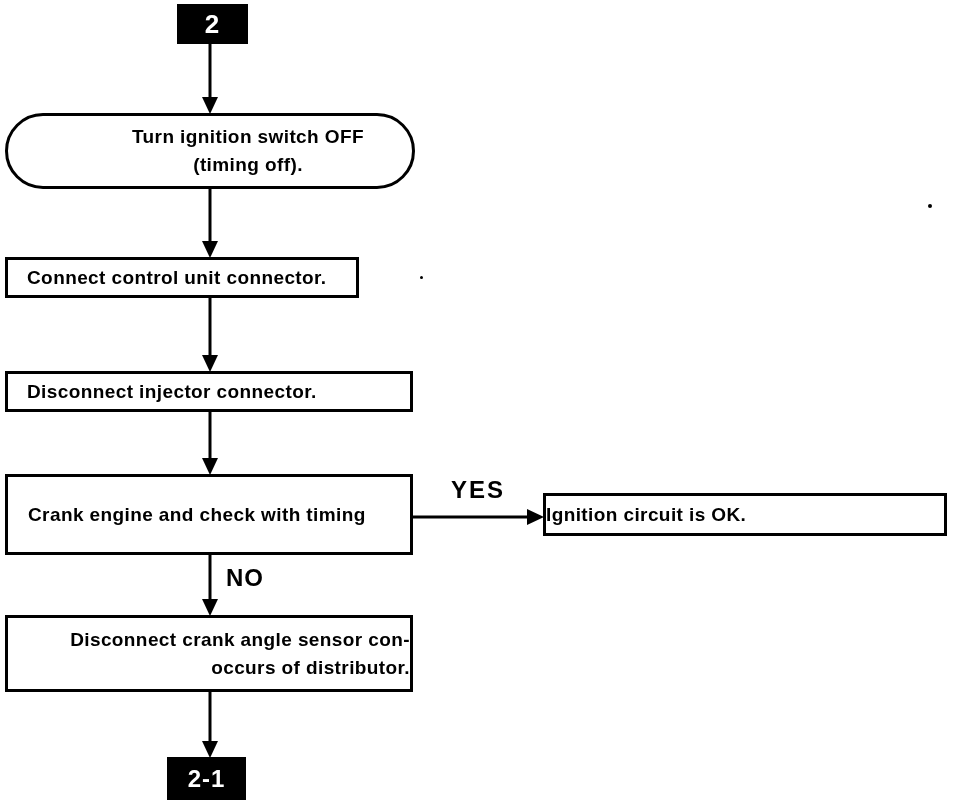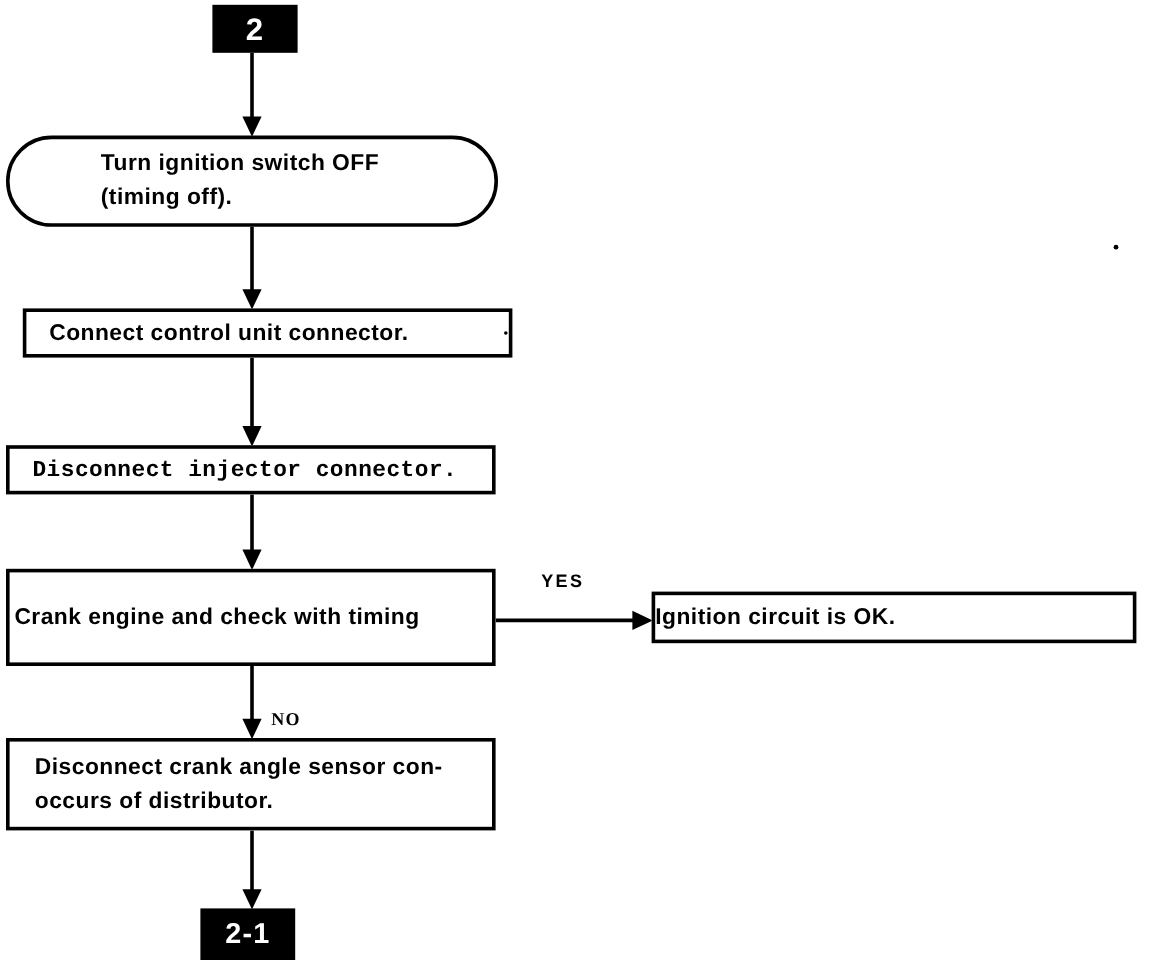--- a/index.html
+++ b/index.html
@@ -58,21 +58,21 @@
   .stadium {
     border-radius: 38px;
   }
   .process .line {
     display: block;
     white-space: nowrap;
   }
   .edge-label {
     position: absolute;
     font-weight: bold;
-    font-size: 15px;
+    font-size: 24px;
     letter-spacing: 2px;
     white-space: nowrap;
   }
   .speck {
     position: absolute;
     background: #000000;
     border-radius: 50%;
   }
 </style>
 </head>
@@ -108,46 +108,46 @@
     <g>
       <line x1="210" y1="692" x2="210" y2="743"></line>
       <polygon points="202,741 218,741 210,758"></polygon>
     </g>
   </svg>
 
   <div class="node terminal" style="left:177px; top:4px; width:71px; height:40px;">
     <span>2</span>
   </div>
 
-  <div class="node process stadium" style="left:5px; top:113px; width:410px; height:76px; padding-left:76px; line-height:28px;">
+  <div class="node process stadium" style="left:5px; top:113px; width:410px; height:76px; padding-left:76px; line-height:28px;align-items:center;">
     <span class="line">Turn ignition switch OFF</span>
     <span class="line">(timing off).</span>
   </div>
 
-  <div class="node process" style="left:5px; top:257px; width:408px; height:41px; padding-left:19px;margin-left:14px;">
+  <div class="node process" style="left:5px; top:257px; width:354px; height:41px; padding-left:19px;">
     <span class="line">Connect control unit connector.</span>
   </div>
 
-  <div class="node process" style="left:5px; top:371px; width:408px; height:41px; padding-left:19px;font-family:Liberation Mono, monospace;">
+  <div class="node process" style="left:5px; top:371px; width:408px; height:41px; padding-left:19px;">
     <span class="line">Disconnect injector connector.</span>
   </div>
 
-  <div class="node process" style="left:5px; top:474px; width:408px; height:81px; padding-left:4px; line-height:27px;">
+  <div class="node process" style="left:5px; top:474px; width:408px; height:81px; padding-left:20px; line-height:27px;">
     <span class="line">Crank engine and check with timing</span>
   </div>
 
   <div class="edge-label" style="left:451px; top:476px;">YES</div>
 
   <div class="node process" style="left:543px; top:493px; width:404px; height:43px; ">
     <span class="line">Ignition circuit is OK.</span>
   </div>
 
-  <div class="edge-label" style="left:226px; top:592px; letter-spacing:1px;font-family:Liberation Serif, serif;">NO</div>
+  <div class="edge-label" style="left:226px; top:564px; letter-spacing:1px;">NO</div>
 
-  <div class="node process" style="left:5px; top:615px; width:408px; height:77px; padding-left:21px; line-height:28px;">
+  <div class="node process" style="left:5px; top:615px; width:408px; height:77px; padding-left:21px; line-height:28px;align-items:flex-end;">
     <span class="line">Disconnect crank angle sensor con-</span>
     <span class="line">occurs of distributor.</span>
   </div>
 
   <div class="node terminal" style="left:167px; top:757px; width:79px; height:43px; font-size:24px;">
     <span>2-1</span>
   </div>
 
   <div class="speck" style="left:420px; top:276px; width:3px; height:3px;"></div>
   <div class="speck" style="left:928px; top:204px; width:4px; height:4px;"></div>

